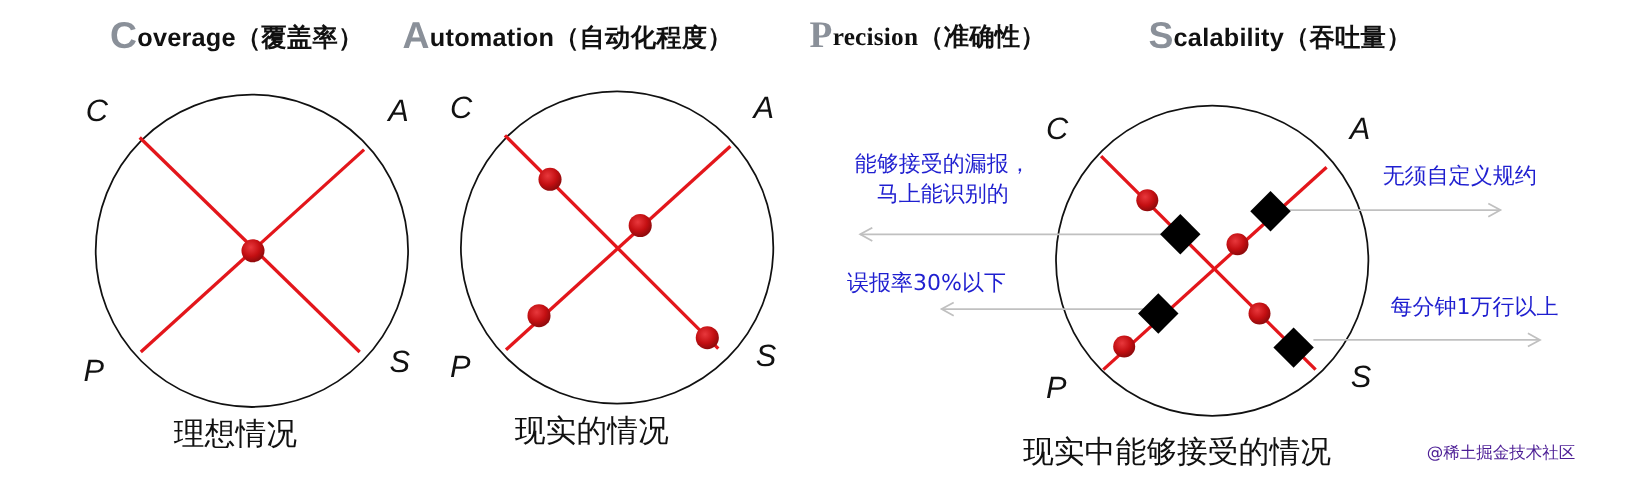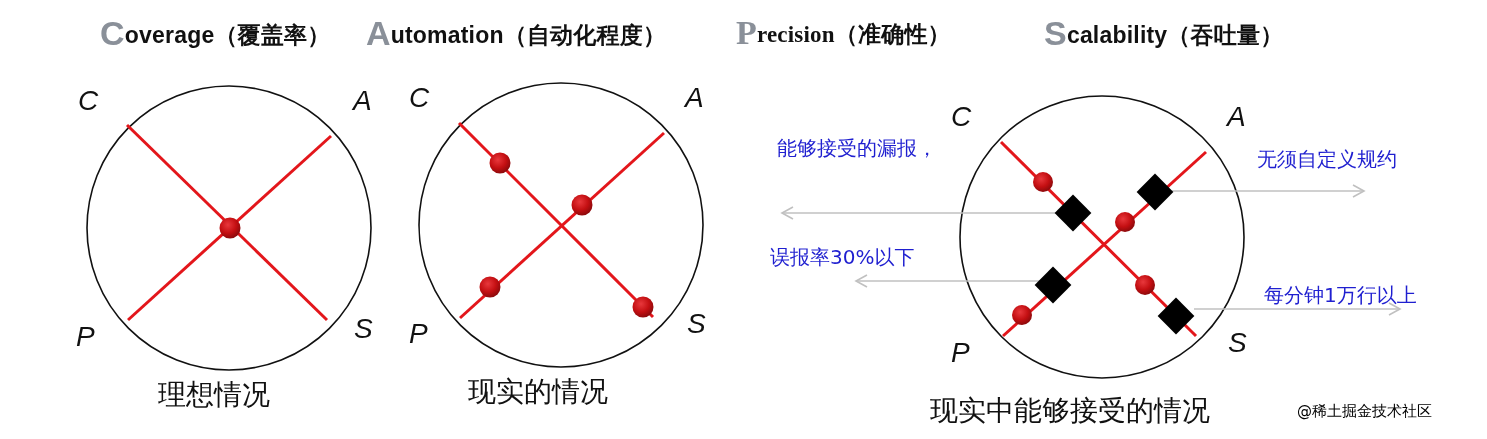--- a/index.html
+++ b/index.html
@@ -4,21 +4,21 @@
   <style>
     html, body { margin: 0; padding: 0; background: #ffffff; }
     body { width: 1487px; height: 439px; position: relative; overflow: hidden; font-family: "Liberation Sans", "DejaVu Sans", sans-serif; }
     .title { position: absolute; top: 14px; font-weight: bold; font-size: 23px; color: #111; white-space: nowrap; letter-spacing: 0.2px; }
     .title .initial { font-size: 34px; color: #8a9099; font-weight: bold; }
     .title .rest { vertical-align: 2px; }
     svg.diagram { position: absolute; left: 0; top: 0; }
     .axis-label { font-family: "Liberation Sans", "DejaVu Sans", sans-serif; font-style: italic; font-size: 28px; fill: #111; }
     .caption { position: absolute; font-family: "DejaVu Sans", sans-serif; font-size: 28px; color: #111; white-space: nowrap; }
     .note { position: absolute; font-family: "DejaVu Sans", sans-serif; font-size: 20px; color: #1f1fd0; white-space: nowrap; line-height: 28px; }
-    .watermark { position: absolute; left: 1297px; top: 402px; font-family: "DejaVu Sans", sans-serif; font-size: 15px; color: #000000; white-space: nowrap; }
+    .watermark { position: absolute; left: 1297px; top: 402px; font-family: "DejaVu Sans", sans-serif; font-size: 15px; color: #4c1d95; white-space: nowrap; }
   </style>
 </head>
 <body>
 
 <div class="title" style="left:78px;margin-left:22px;">
   <span class="initial">C</span><span class="rest">overage（覆盖率）</span>
 </div>
 <div class="title" style="left:366px;">
   <span class="initial">A</span><span class="rest">utomation（自动化程度）</span>
 </div>
@@ -92,18 +92,19 @@
     <text class="axis-label" x="1228" y="352">S</text>
   </g>
 </svg>
 
 <div class="caption" style="left:158px; top:376px;">理想情况</div>
 <div class="caption" style="left:468px; top:373px;">现实的情况</div>
 <div class="caption" style="left:930px; top:392px;">现实中能够接受的情况</div>
 
 <div class="note" style="left:777px; top:134px;text-align:center;">
   <div>能够接受的漏报，</div>
+  <div>马上能识别的</div>
 </div>
 <div class="note" style="left:770px; top:243px;">误报率30%以下</div>
 <div class="note" style="left:1257px; top:145px;">无须自定义规约</div>
-<div class="note" style="left:1264px; top:281px;">每分钟1万行以上</div>
+<div class="note" style="left:1264px; top:264px;">每分钟1万行以上</div>
 
 <div class="watermark">@稀土掘金技术社区</div>
 
 </body></html>

